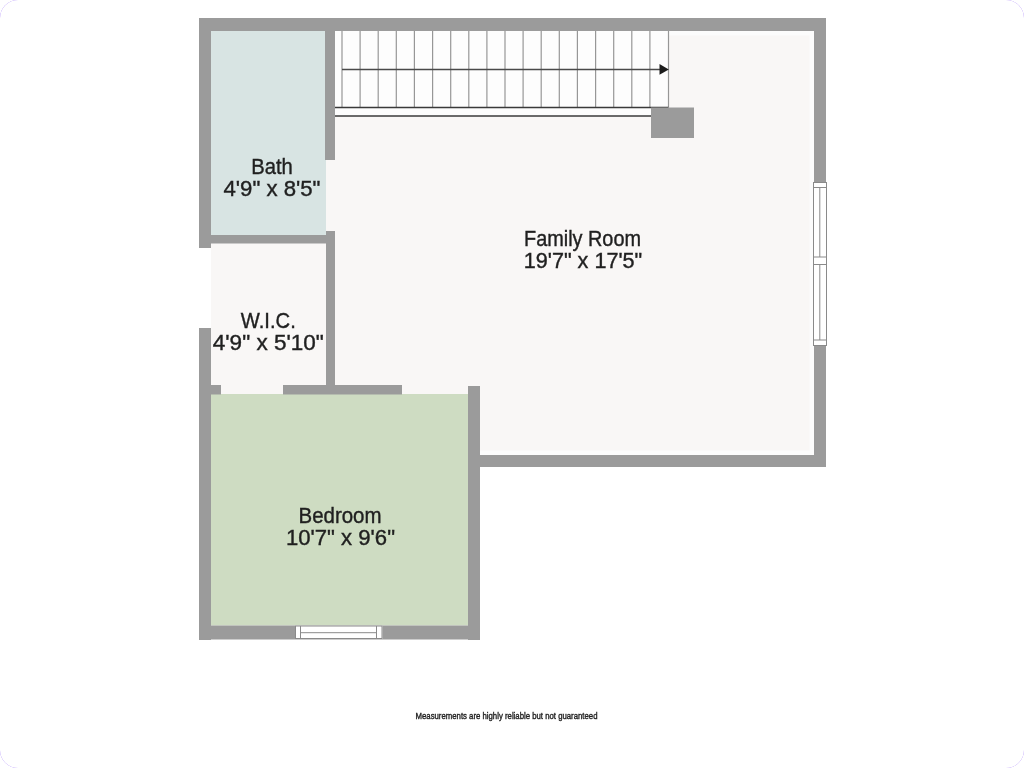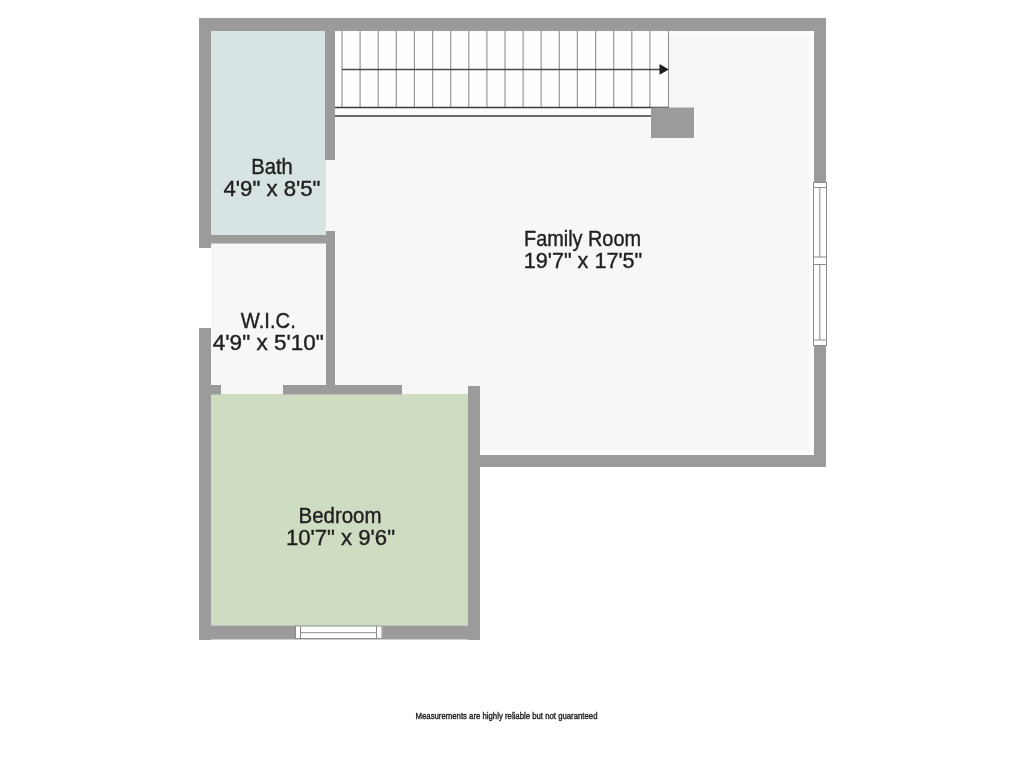--- a/index.html
+++ b/index.html
@@ -1,16 +1,16 @@
 <!DOCTYPE html>
 <html><head>
 <meta charset="utf-8">
 <style>
   html,body{margin:0;padding:0;background:#ffffff;}
-  .wrap{position:relative;width:1024px;height:768px;background:#8b5cf6;overflow:hidden;}
+  .wrap{position:relative;width:1024px;height:768px;background:#8b5cf6;overflow:hidden;border-radius:18px;}
   svg{display:block;}
   text{font-family:"Liberation Sans", sans-serif;fill:#1f1f1f;stroke:#1f1f1f;stroke-width:0.4;paint-order:stroke;}
 </style>
 </head>
 <body>
 <div class="wrap">
 <svg width="1024" height="768" viewBox="0 0 1024 768">
 
   <rect x="0" y="0" width="1024" height="768" fill="#ffffff"></rect>
 

